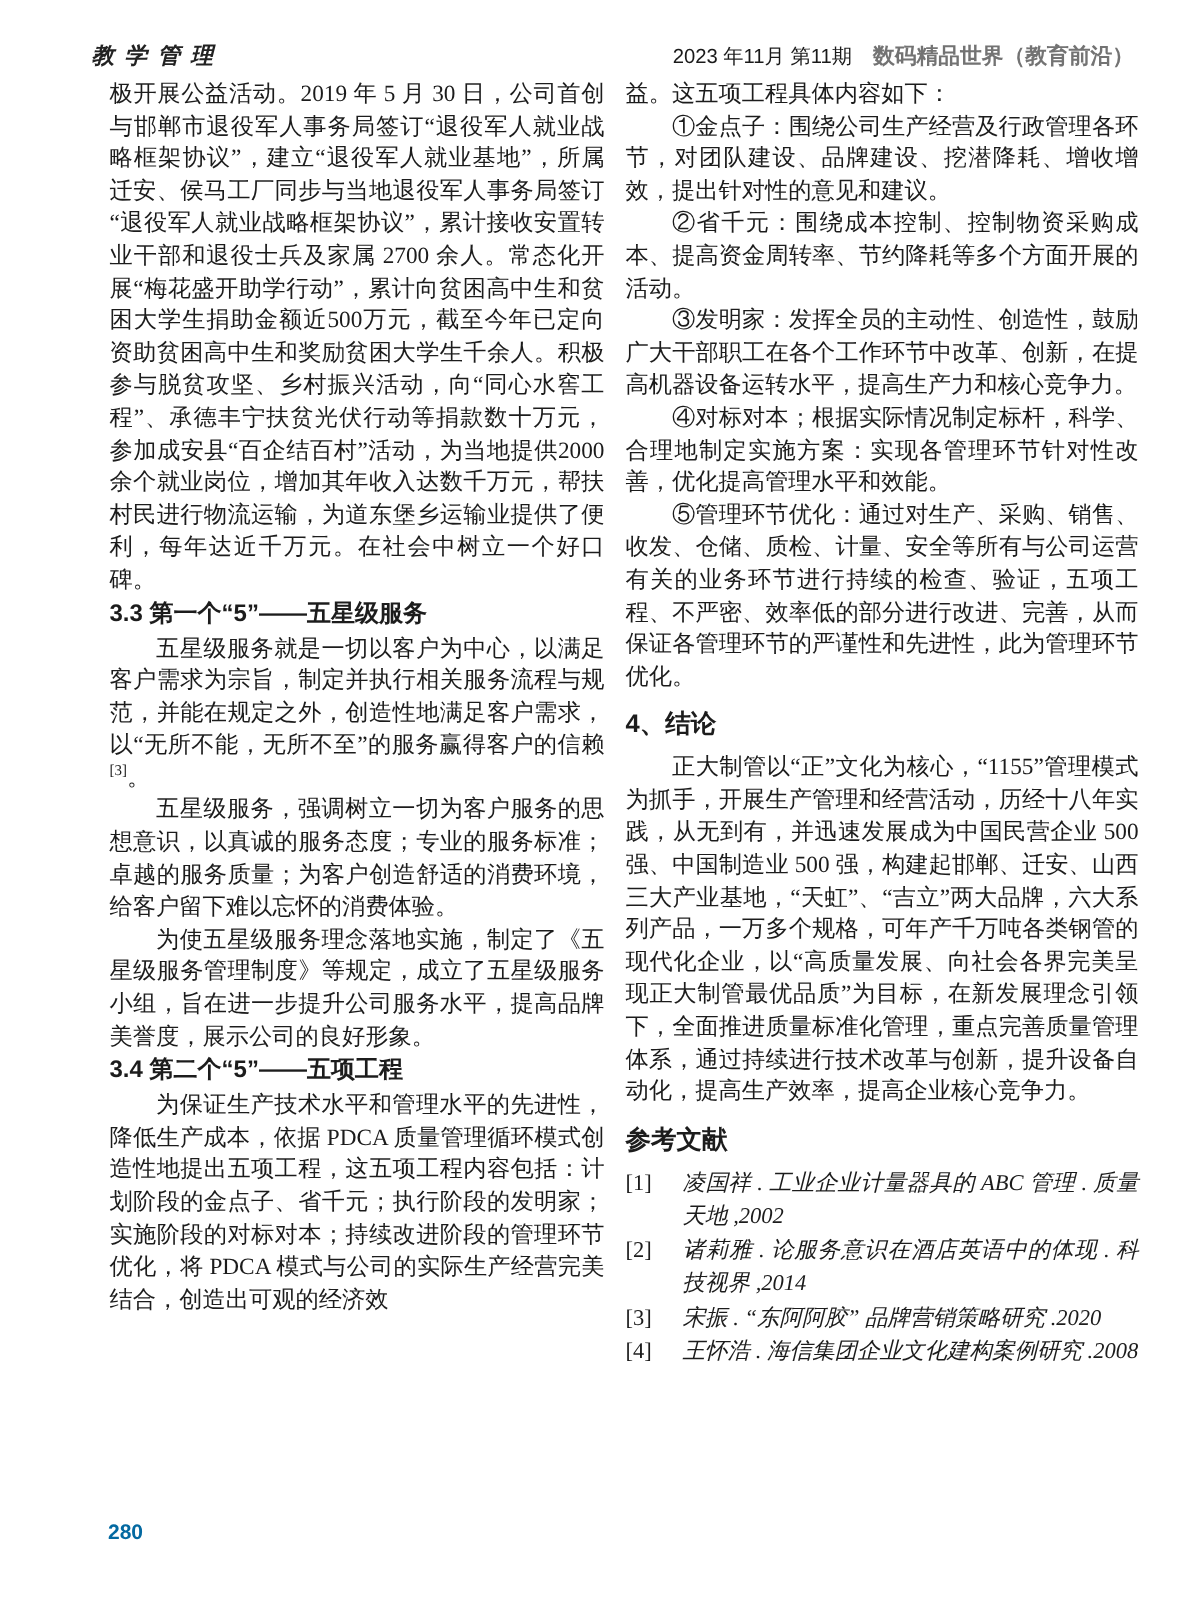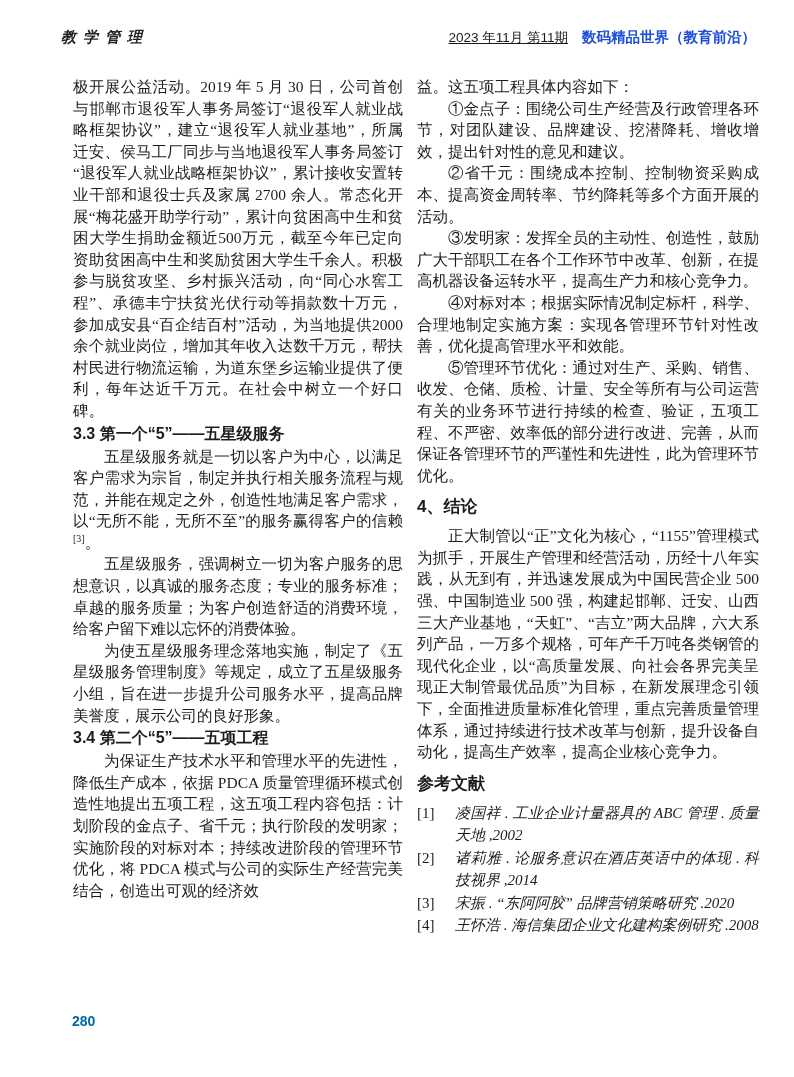--- a/index.html
+++ b/index.html
@@ -39,32 +39,31 @@
   }
   .header-right {
     display: flex;
     align-items: baseline;
     gap: 14px;
     font-family: "Liberation Sans", "DejaVu Sans", sans-serif;
   }
   .header-issue {
     font-size: 13.5px;
     color: #1a1a1a;
-    text-decoration: underline;
   }
   .header-journal {
     font-size: 14.5px;
     font-weight: bold;
-    color: #1d4ed8;
+    color: #737373;
   }
 
   
   .content {
     position: absolute;
-    top: 76px;
+    top: 52px;
     left: 57px;
     width: 686px;
     display: flex;
     gap: 14px;
   }
   .column {
     font-size: 15.5px;
     line-height: 21.6px;
     text-align: justify;
     color: #1c1c1c;

